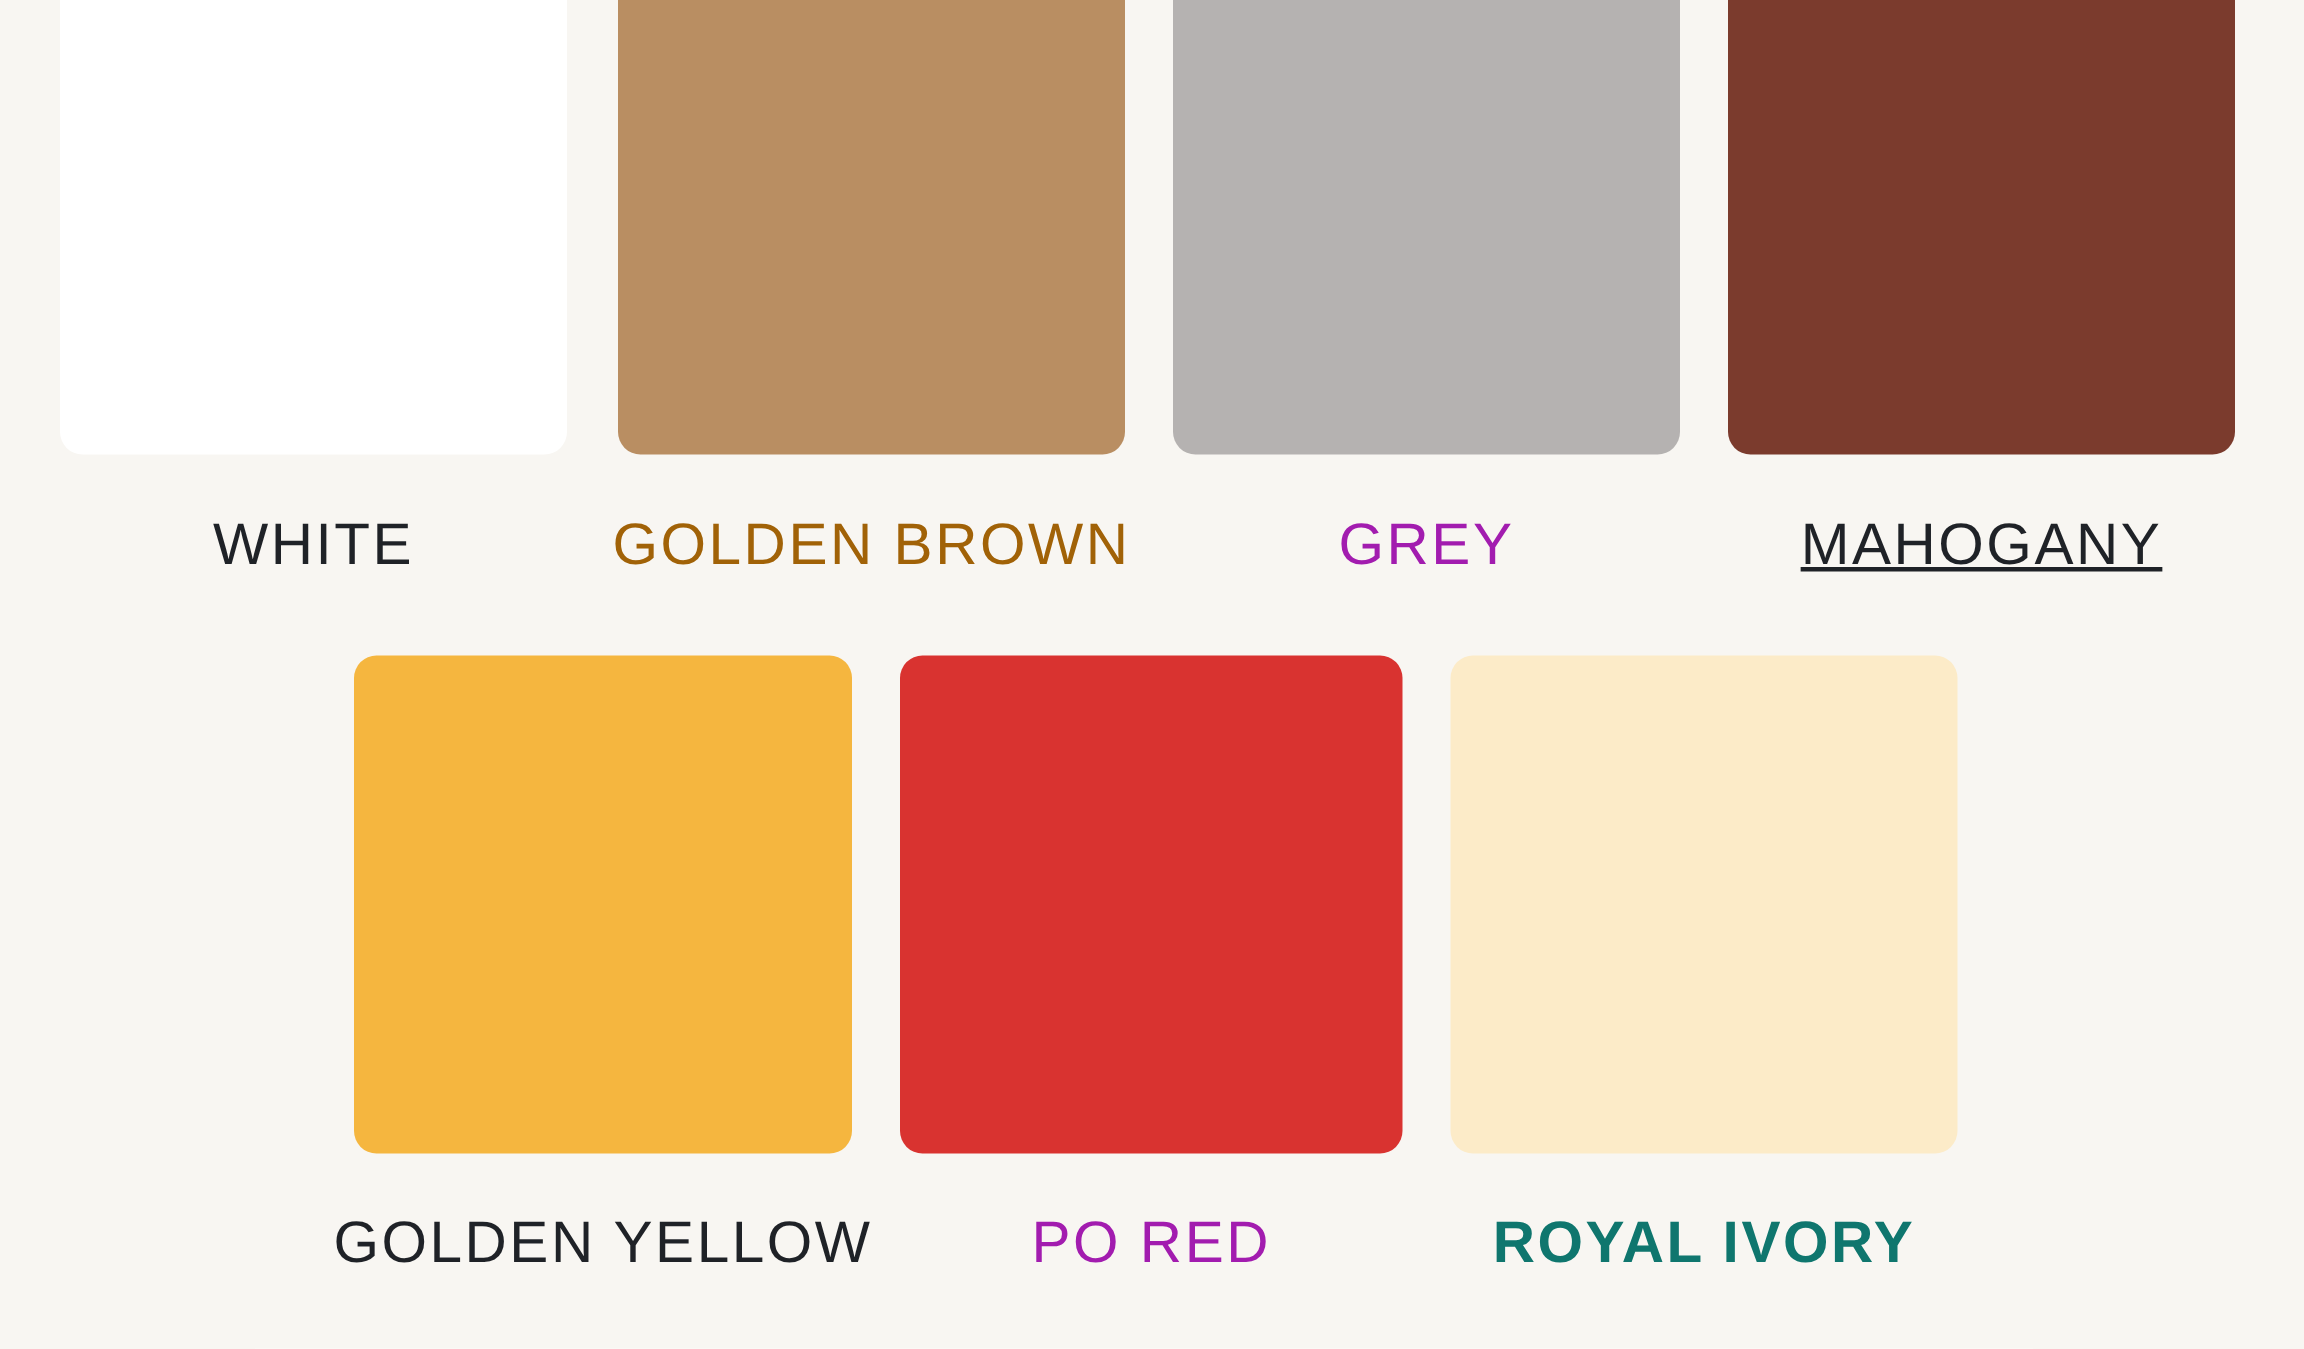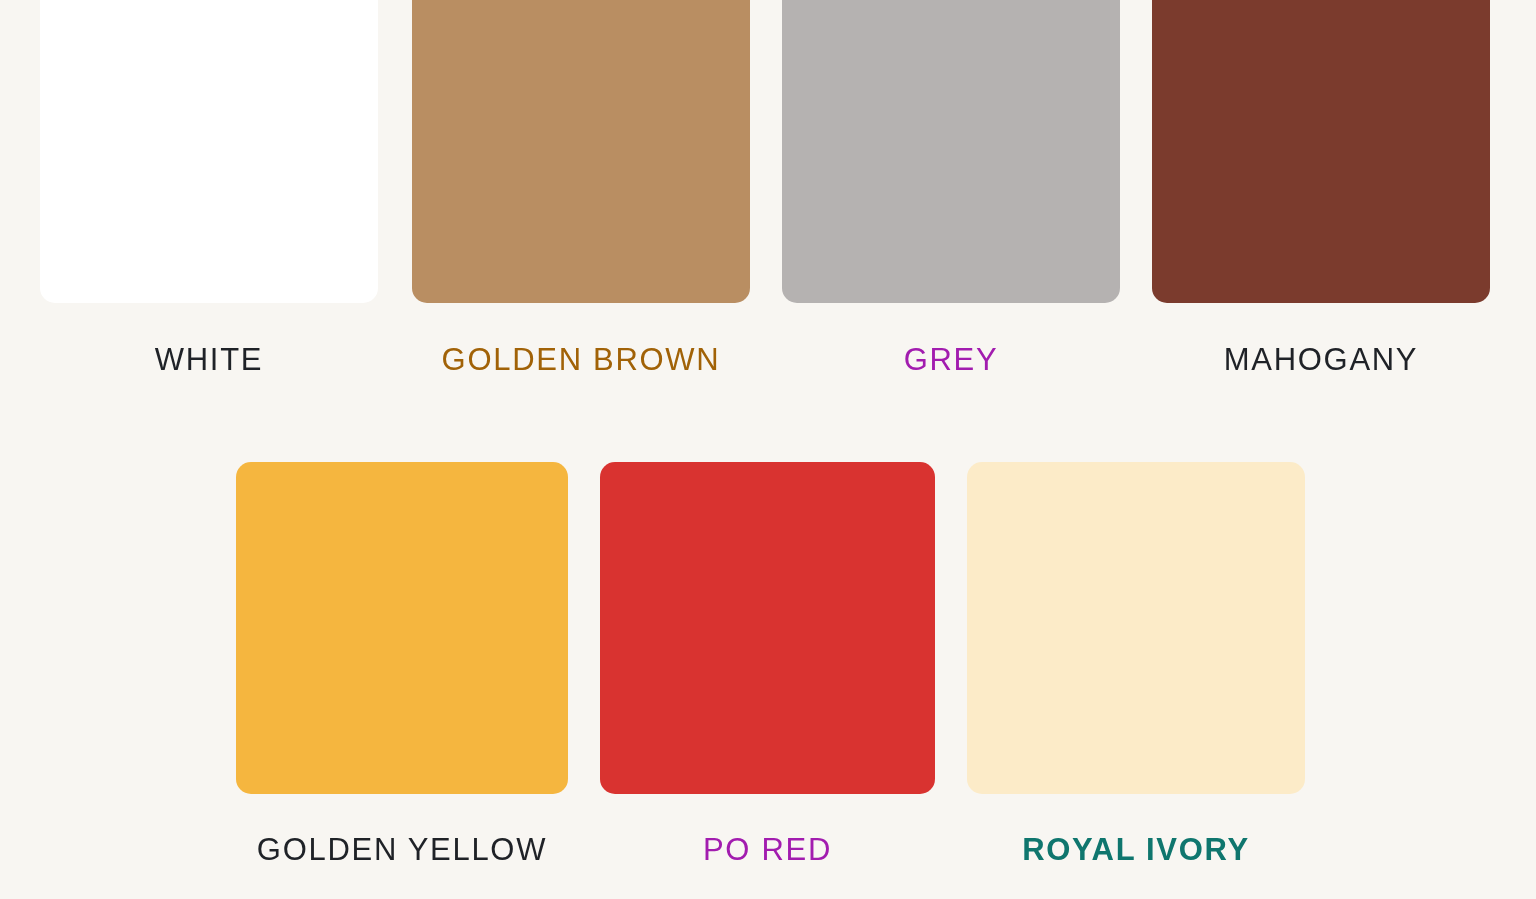--- a/index.html
+++ b/index.html
@@ -29,21 +29,21 @@
     left: 0;
     width: 1536px;
   }
 
   #swatch-row-top {
     top: 0;
     height: 390px;
   }
 
   #swatch-row-bottom {
-    top: 462px;
+    top: 437px;
     height: 420px;
   }
 
   
 
   .swatch-cell {
     position: absolute;
     top: 0;
   }
 
@@ -67,21 +67,21 @@
     border-radius: 15px;
   }
 
   .swatch-label {
     position: absolute;
     left: 50%;
     transform: translateX(-50%);
     white-space: nowrap;
     color: #1f2227;
     font-family: "Liberation Sans", sans-serif;
-    font-size: 31px;
+    font-size: 39px;
     font-weight: 400;
     letter-spacing: 1.7px;
     line-height: 1;
     text-transform: uppercase;
   }
 
   #swatch-row-top .swatch-label {
     top: 344px;
   }
 
@@ -119,21 +119,21 @@
       <div class="swatch-label" style="color: #a16207;">GOLDEN BROWN</div>
     </div>
 
     <div class="swatch-cell" id="swatch-cell-grey">
       <div class="swatch-chip" style="background-color: rgb(181, 178, 177);"></div>
       <div class="swatch-label" style="color: #a21caf;">GREY</div>
     </div>
 
     <div class="swatch-cell" id="swatch-cell-mahogany">
       <div class="swatch-chip" style="background-color: rgb(123, 59, 45);"></div>
-      <div class="swatch-label" style="color: rgb(31, 34, 39);">MAHOGANY</div>
+      <div class="swatch-label" style="color: rgb(31, 34, 39); text-decoration: underline;">MAHOGANY</div>
     </div>
 
   </div>
 
   <div class="swatch-row" id="swatch-row-bottom">
 
     <div class="swatch-cell" id="swatch-cell-golden-yellow">
       <div class="swatch-chip" style="background-color: rgb(245, 182, 63);"></div>
       <div class="swatch-label" style="color: rgb(31, 34, 39);">GOLDEN YELLOW</div>
     </div>

